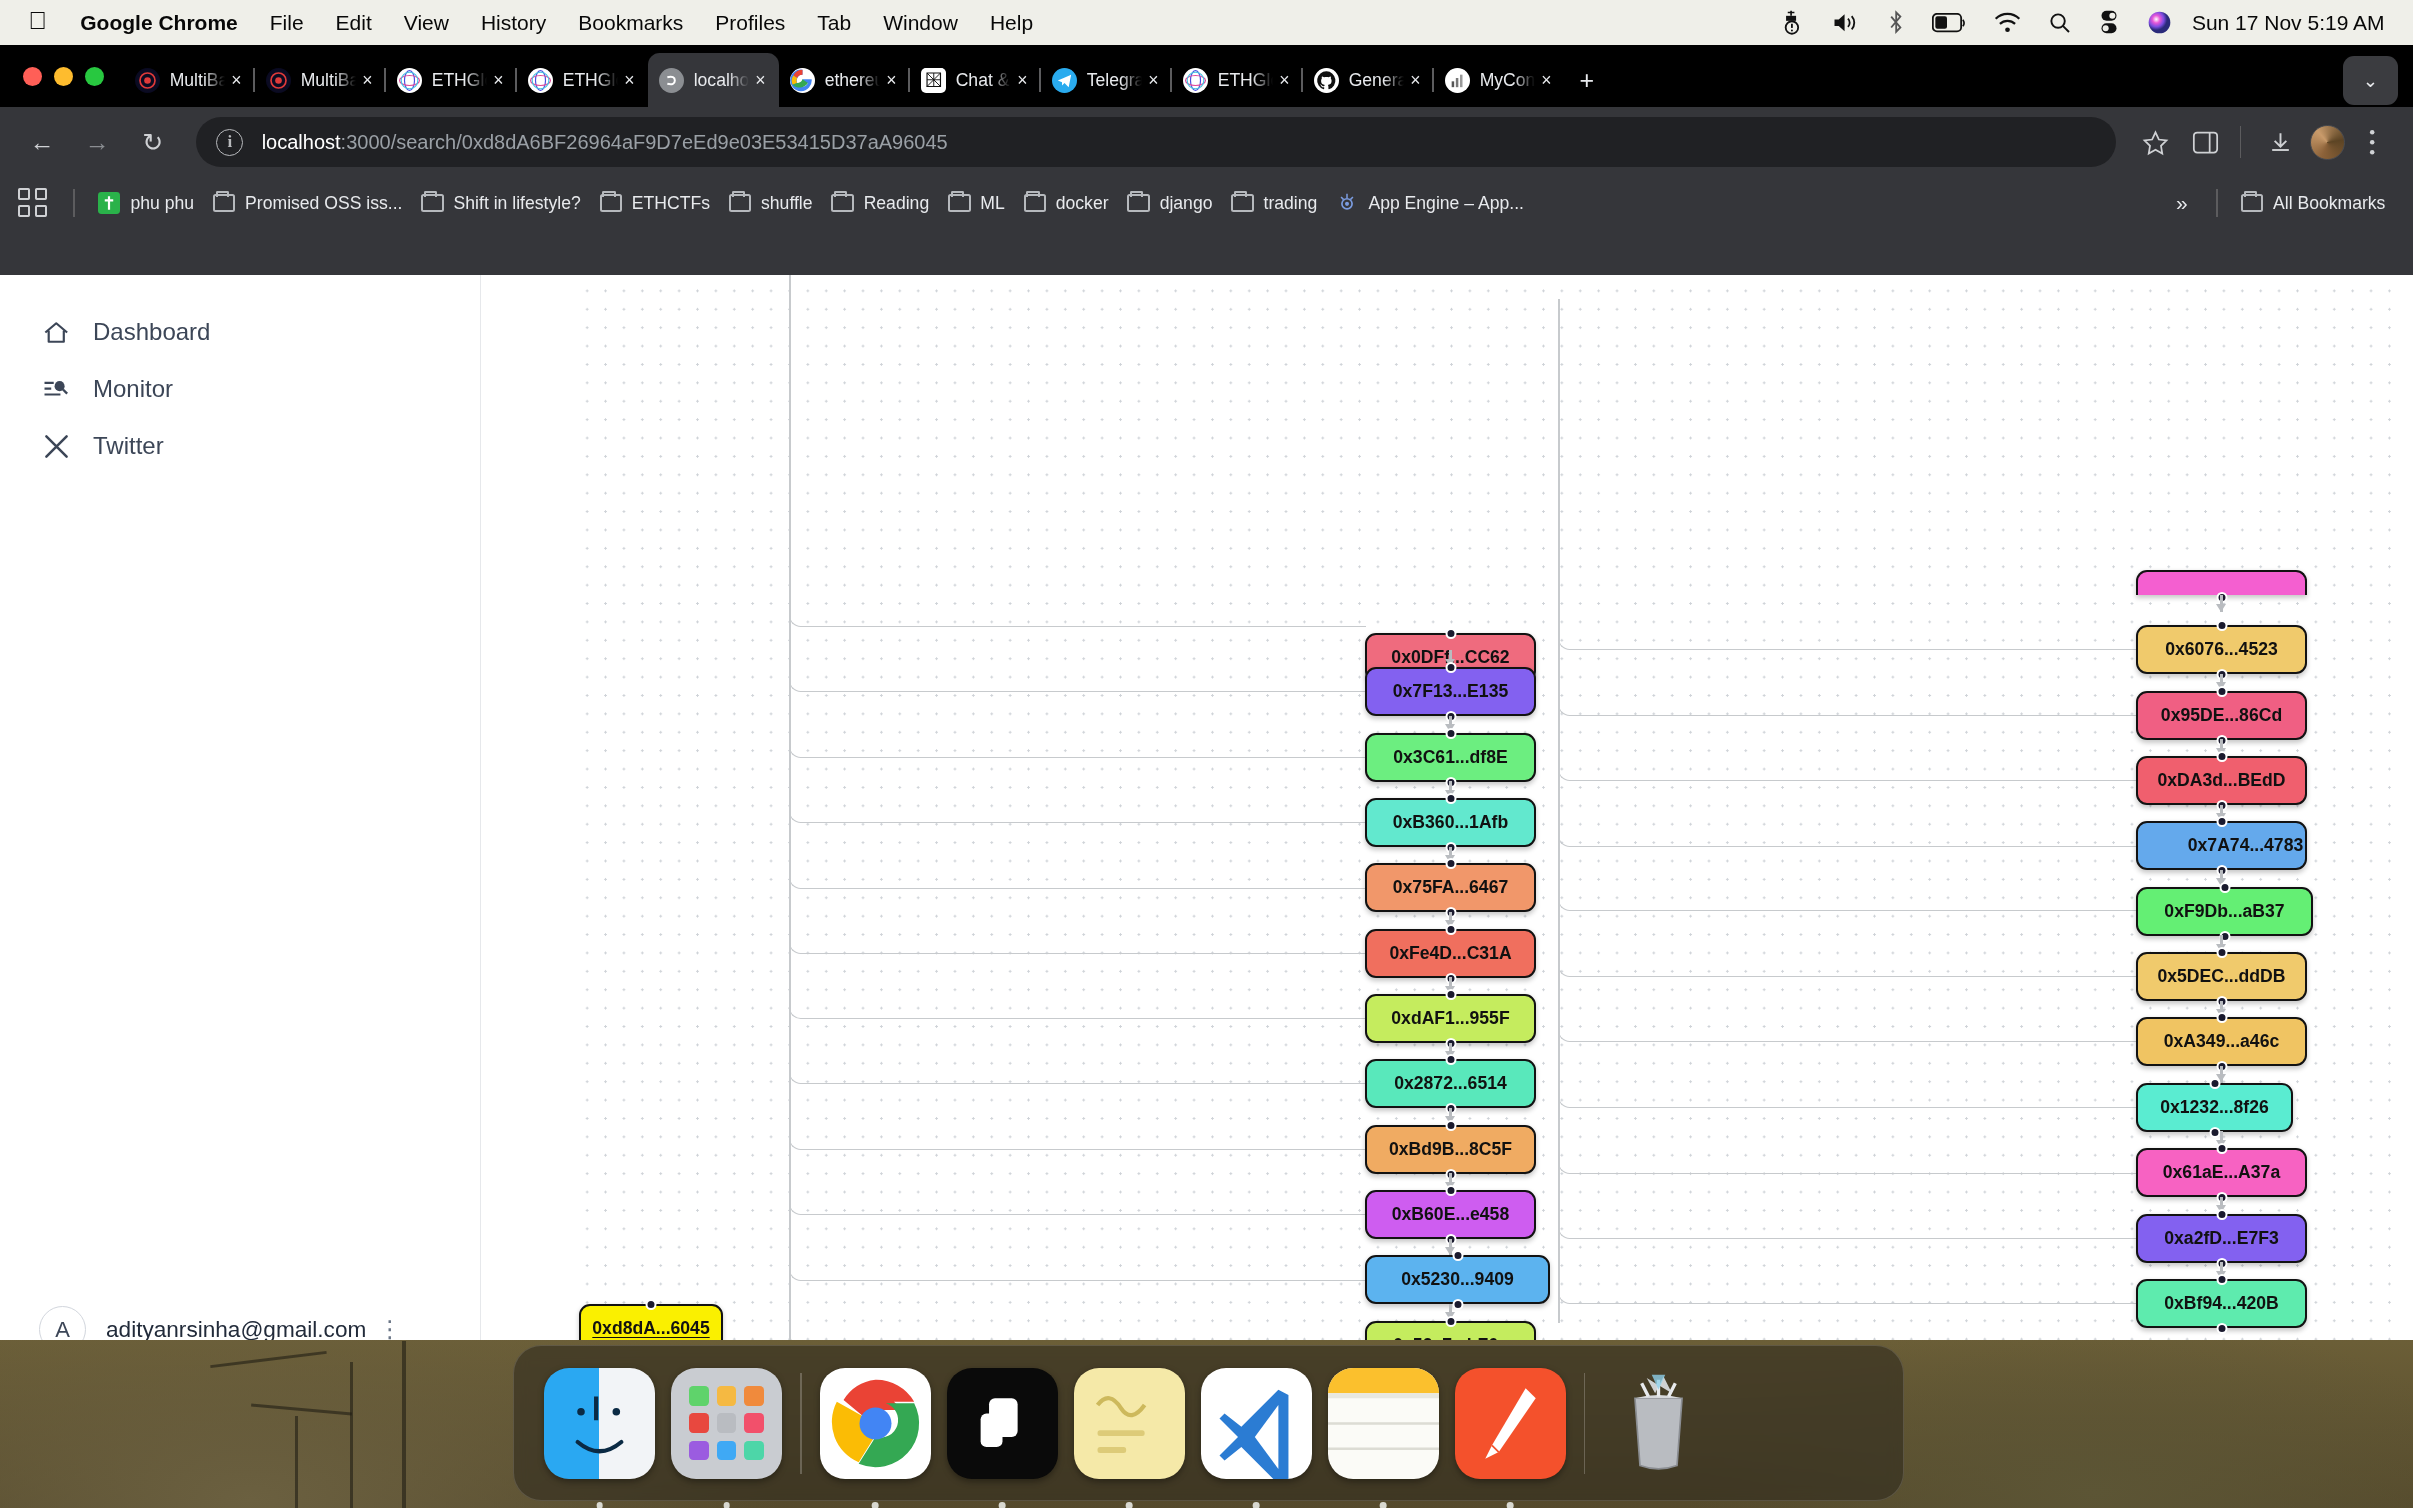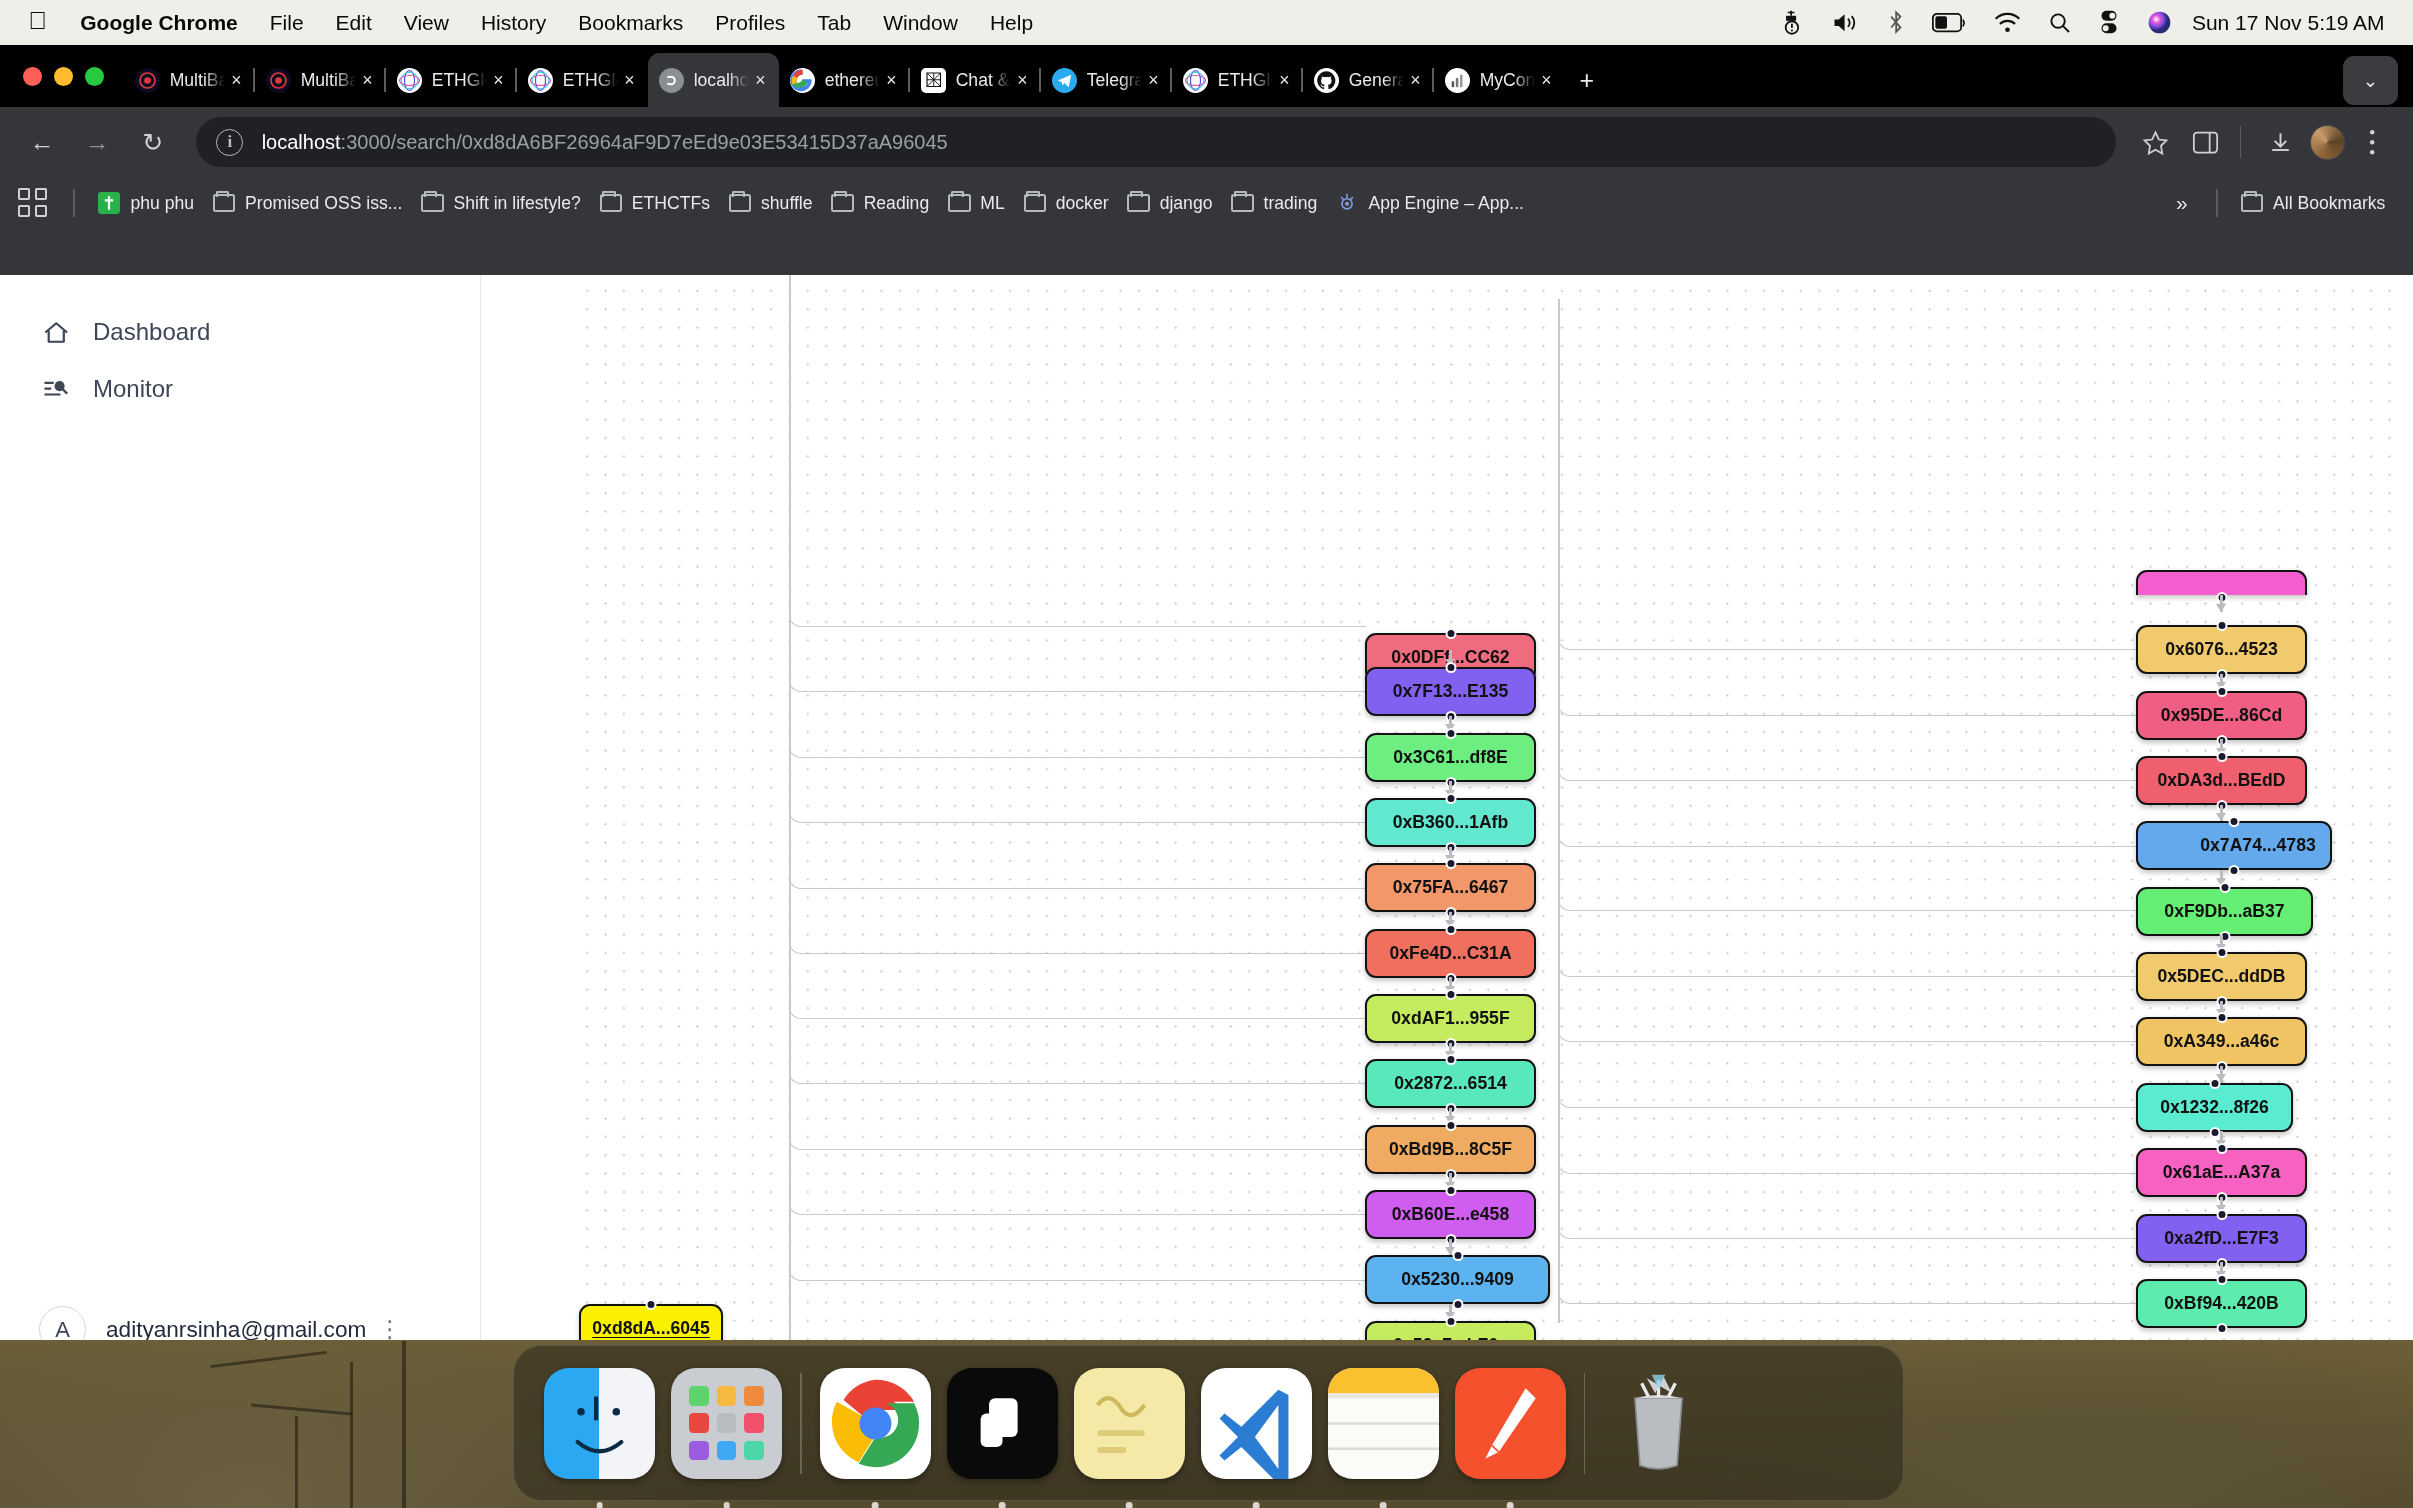--- a/index.html
+++ b/index.html
@@ -593,20 +593,28 @@
       </div>
       <div class="navitem">
         <span class="nicon">
           <svg width="28.5" height="27" viewBox="0 0 34 32">
               <path d="M3 8 H14 M3 15 H11 M3 22 H22" stroke="#3c4657" stroke-width="2.6"></path>
           <circle cx="21" cy="12" r="6" fill="#3c4657"></circle>
               <path d="M25 16 L30 21" stroke="#3c4657" stroke-width="2.8"></path>
             </svg>
         </span>
         <span class="nlabel">Monitor</span>
+      </div>
+      <div class="navitem">
+        <span class="nicon">
+          <svg width="27" height="27" viewBox="0 0 32 32">
+              <path d="M4 4 L28 28 M28 4 L4 28" stroke="#3c4657" stroke-width="3" stroke-linecap="round"></path>
+            </svg>
+        </span>
+        <span class="nlabel">Twitter</span>
       </div>
 
       <div id="sidefoot">
         <span class="av">A</span>
         <span class="em">adityanrsinha@gmail.com</span>
         <span class="dots">⋮</span>
       </div>
     </div>
 
     <div id="canvas">
@@ -758,21 +766,21 @@
           </div>
           <div class="vedge" style="left: 1739px; top: 464px; height: 17px; transform: none;"></div>
           <div class="arrow" style="left: 1735px; top: 473px; transform: none;"></div>
           <div class="node" style="left: 1655px; top: 481px; width: 171px; background: rgb(240, 95, 110);">
             <span>0xDA3d...BEdD</span>
             <span class="handle top"></span>
             <span class="handle bot"></span>
           </div>
           <div class="vedge" style="left: 1739px; top: 530px; height: 17px; transform: none;"></div>
           <div class="arrow" style="left: 1735px; top: 538px; transform: none;"></div>
-          <div class="node" style="left: 1655px; top: 546px; width: 196px; background: rgb(100, 169, 236); padding-left: 48px;">
+          <div class="node" style="left: 1655px; top: 546px; width: 171px; background: rgb(100, 169, 236); padding-left: 48px;">
             <span>0x7A74...4783</span>
             <span class="handle top"></span>
             <span class="handle bot"></span>
           </div>
           <div class="vedge" style="left: 1739px; top: 595px; height: 17px; transform: none;"></div>
           <div class="arrow" style="left: 1735px; top: 603px; transform: none;"></div>
           <div class="node" style="left: 1655px; top: 612px; width: 177px; background: rgb(100, 239, 116);">
             <span>0xF9Db...aB37</span>
             <span class="handle top"></span>
             <span class="handle bot"></span>

